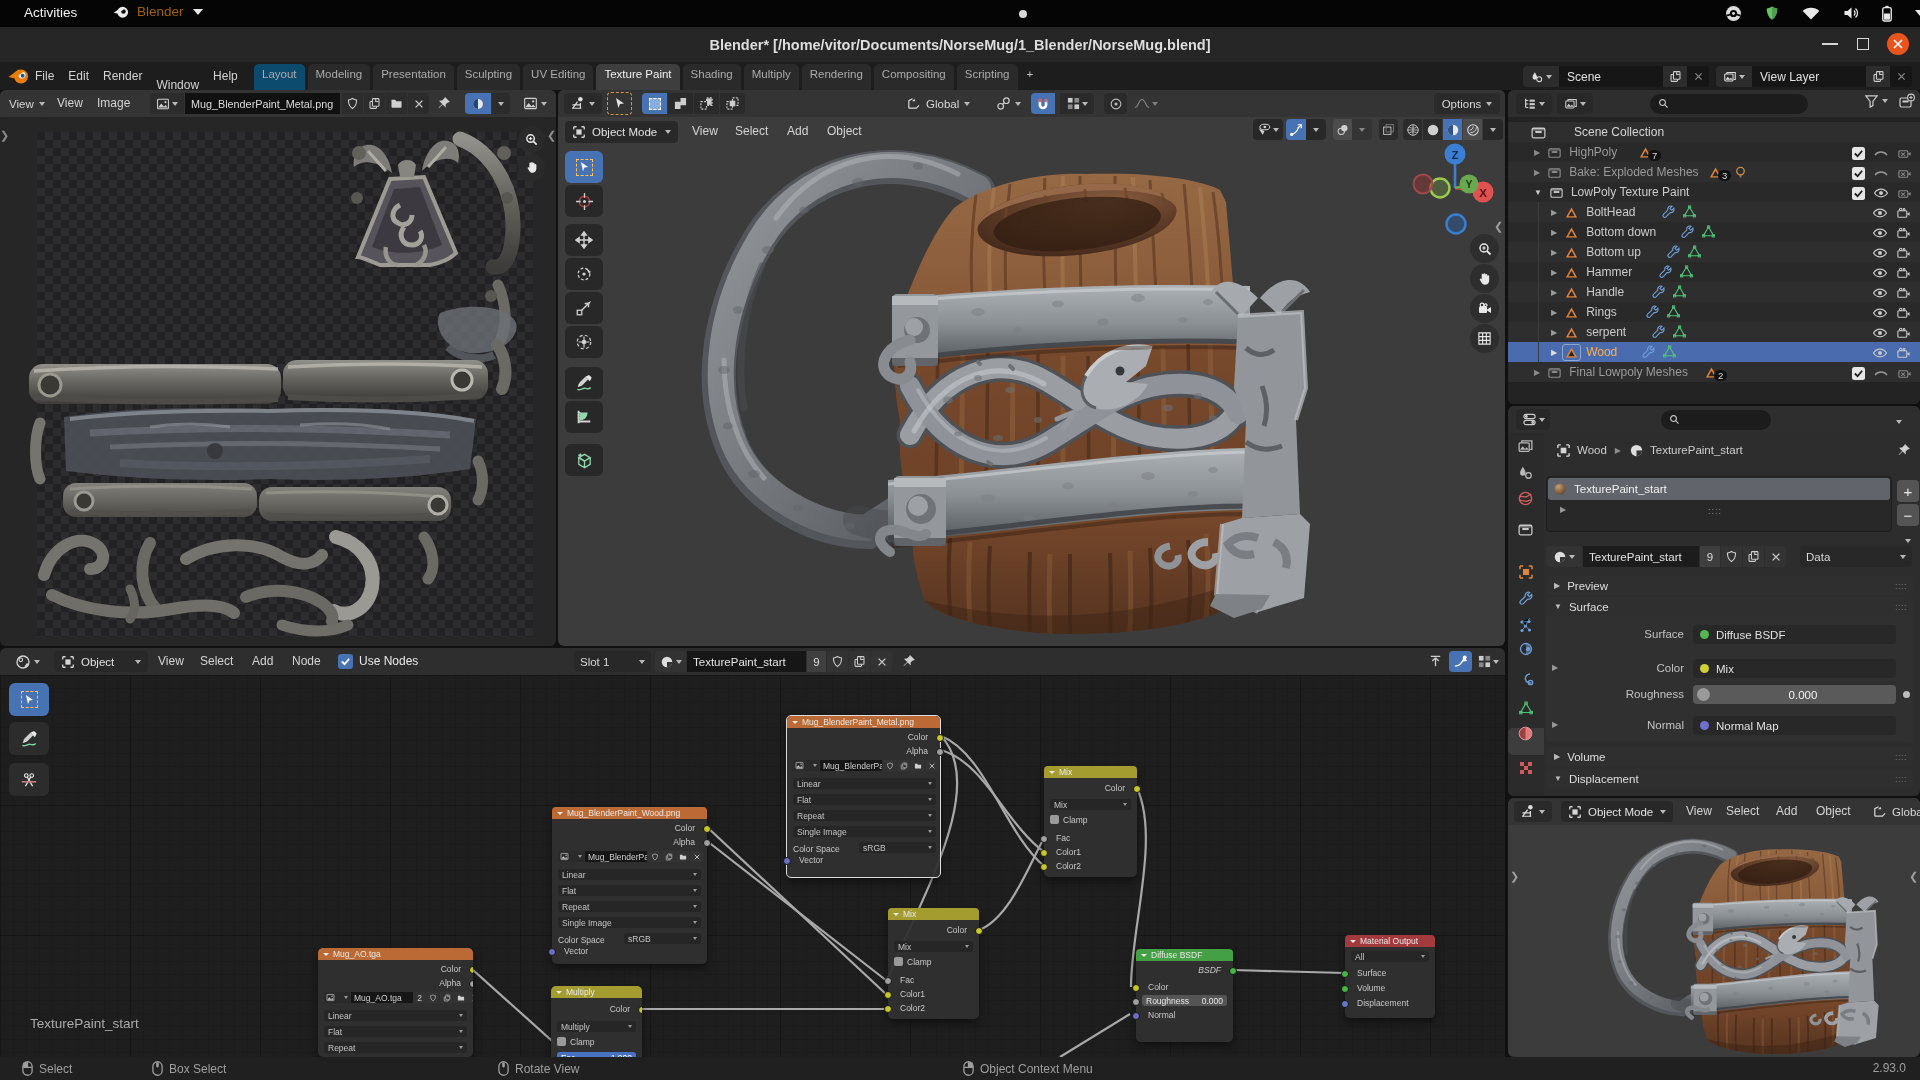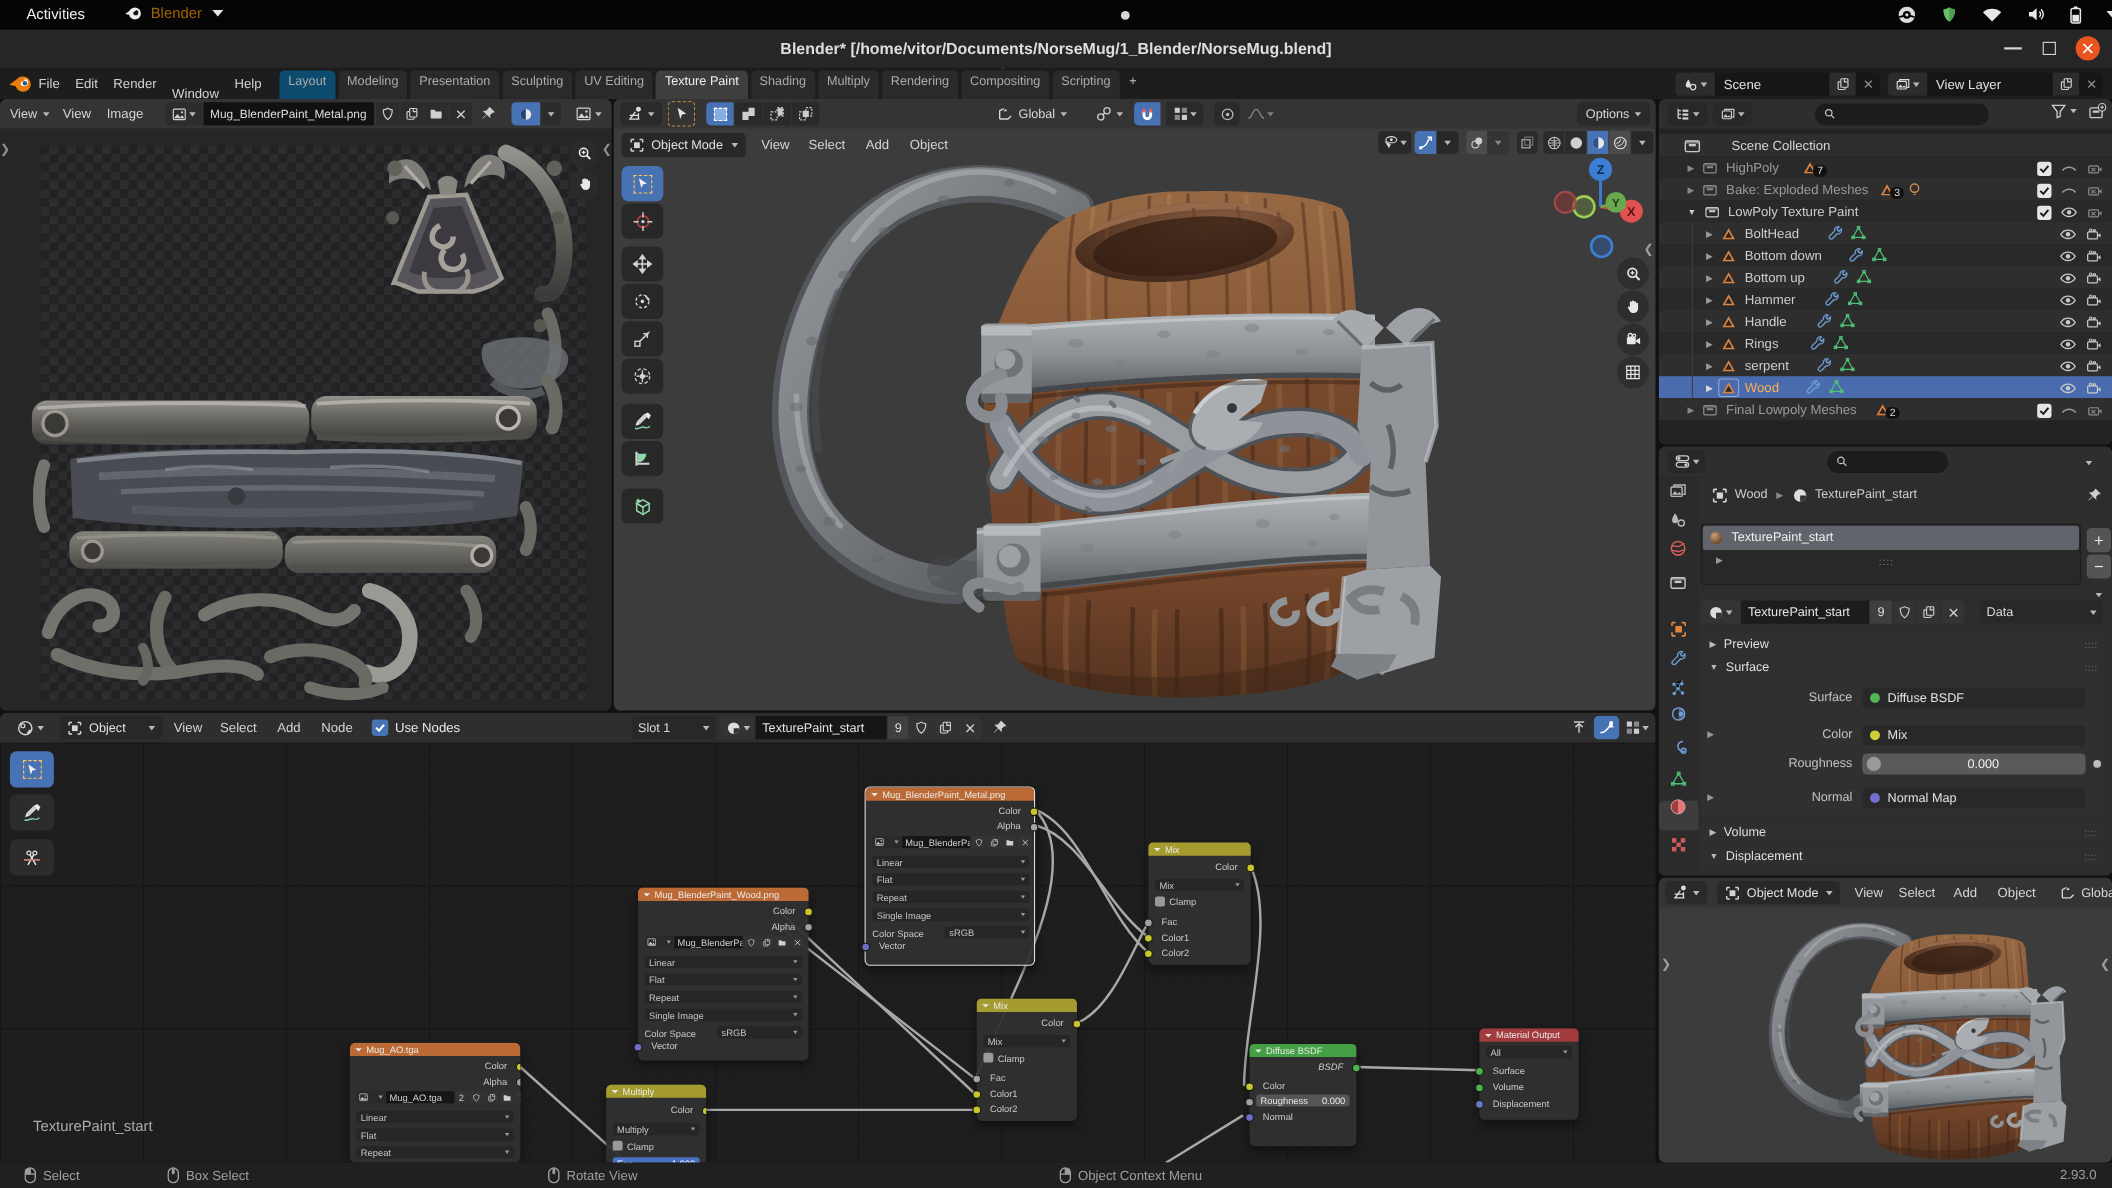--- a/index.html
+++ b/index.html
@@ -1542,21 +1542,21 @@
  <div class="abs" style="left:9px;top:115px;width:40px;height:33px;background:#2c2c2c;border-radius:6px;display:flex;align-items:center;justify-content:center;">
       <svg width="18" height="18" viewBox="0 0 20 20">
         <circle cx="7" cy="5" r="2" fill="none" stroke="#e8e8e8" stroke-width="1.2"></circle>
         <circle cx="13" cy="5" r="2" fill="none" stroke="#e8e8e8" stroke-width="1.2"></circle>
         <path d="M8 6.5L14 17M12 6.5L6 17" stroke="#e8e8e8" stroke-width="1.4"></path>
         <path d="M2 12h16" stroke="#c47e7e" stroke-width="1.8"></path>
       </svg>
     </div>
 
  <div id="nodes">
-      <div class="node" style="left:552px;top:159px;width:155px;height:157px;margin-left:28px;">
+      <div class="node" style="left:552px;top:159px;width:155px;height:157px;">
         <div class="nhead" style="background:#bc6a35;"><span class="nar"></span>Mug_BlenderPaint_Wood.png</div>
         <div class="nlab" style="right:12px;top:16px;">Color</div>
         <span class="nsock" style="right:-4px;top:18px;background:#c7c729;"></span>
         <div class="nlab" style="right:12px;top:30px;">Alpha</div>
         <span class="nsock" style="right:-4px;top:32px;background:#a1a1a1;"></span>
         <div class="nimgsel" style="left:6px;top:44px;width:26px;border-radius:3px 0 0 3px;">
           <svg width="9" height="9" viewBox="0 0 16 16">
             <use href="#img"></use>
           </svg>
           <span class="ncv"></span>

